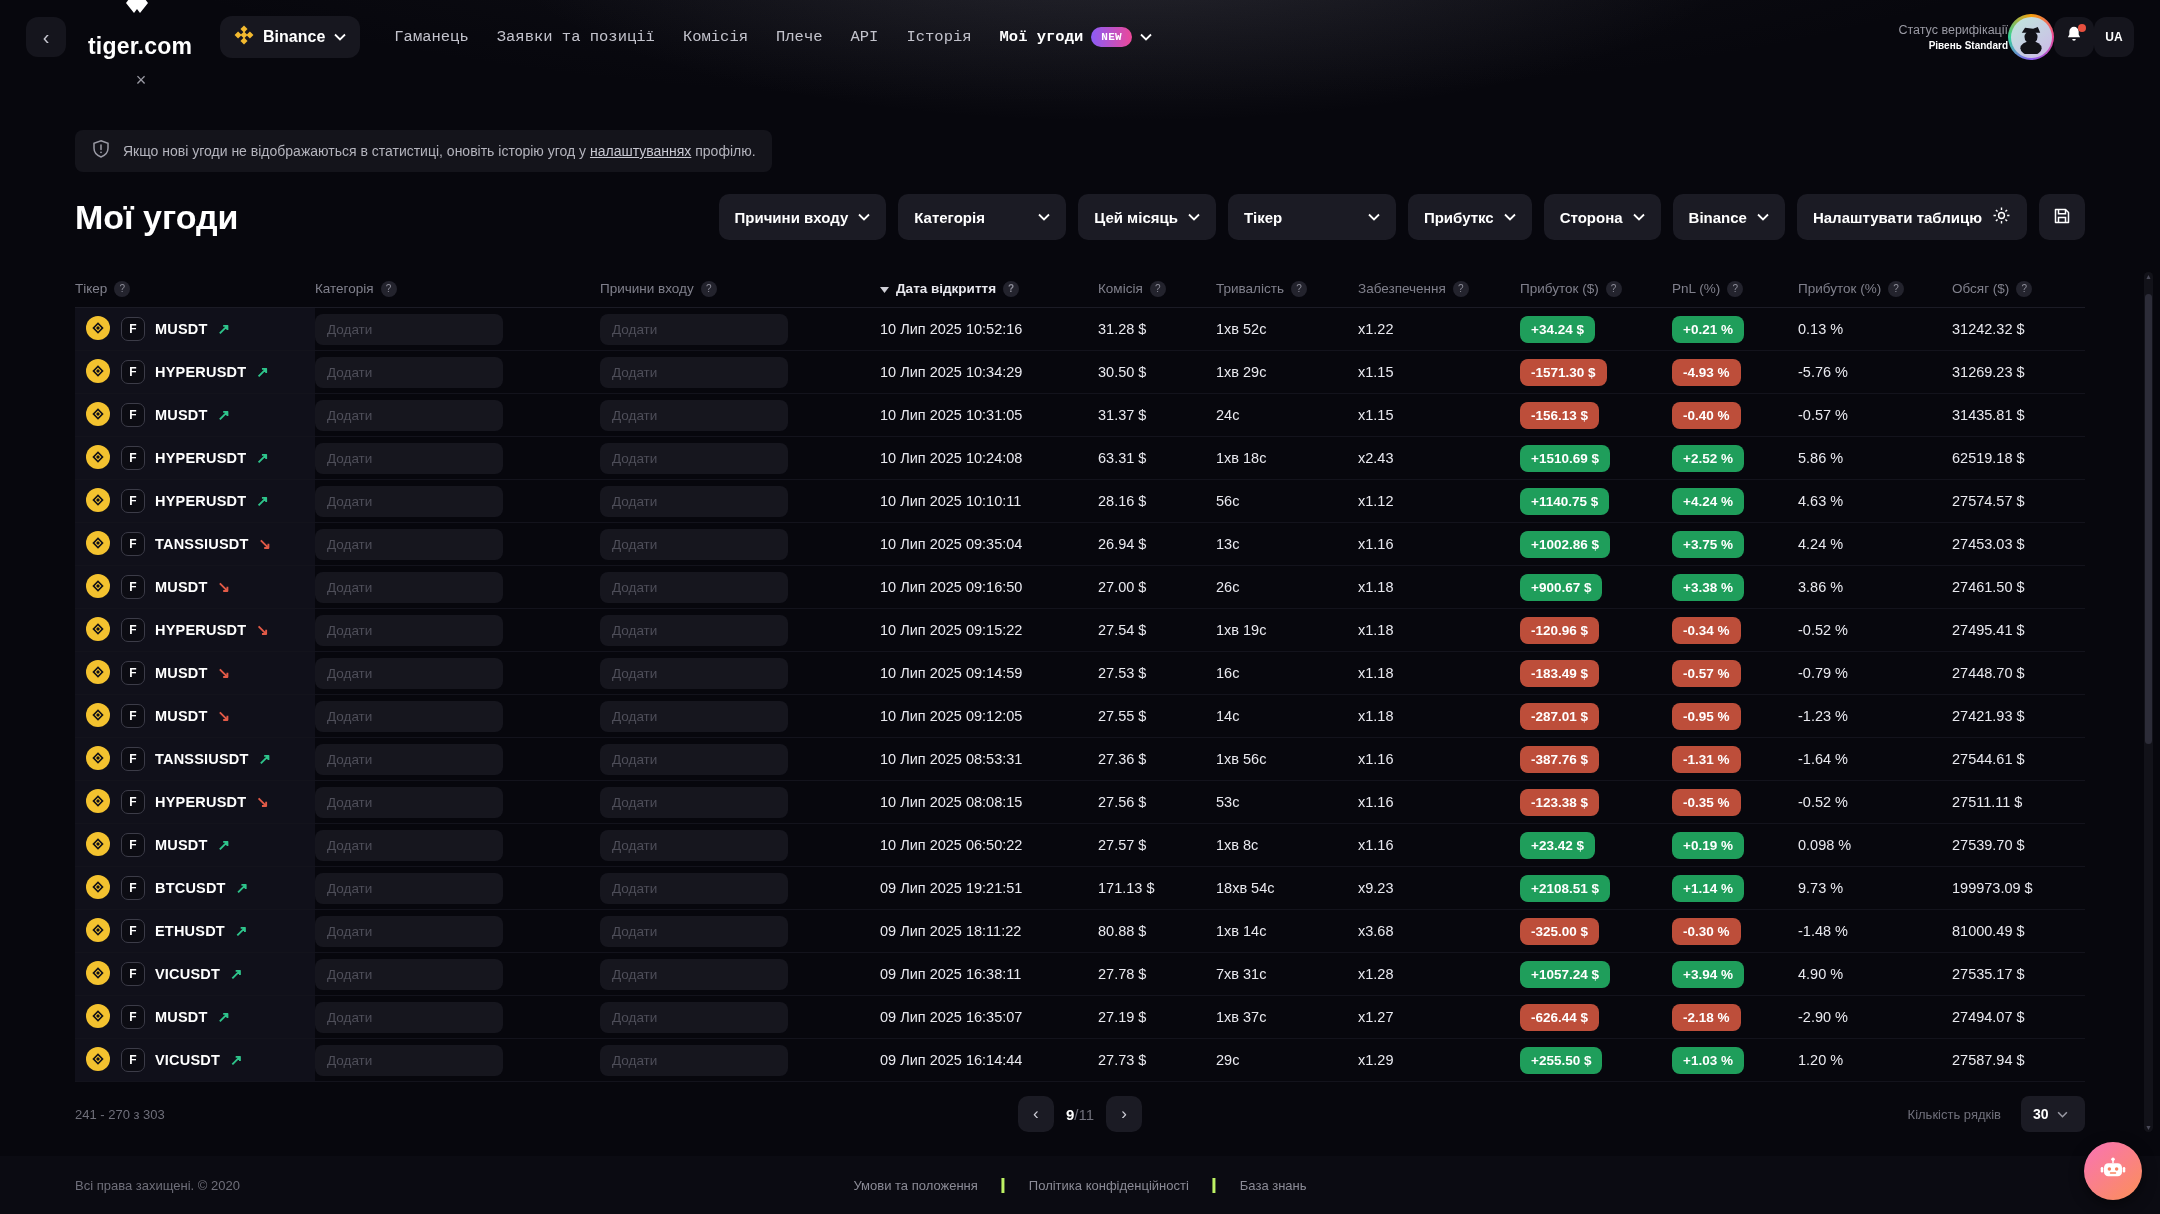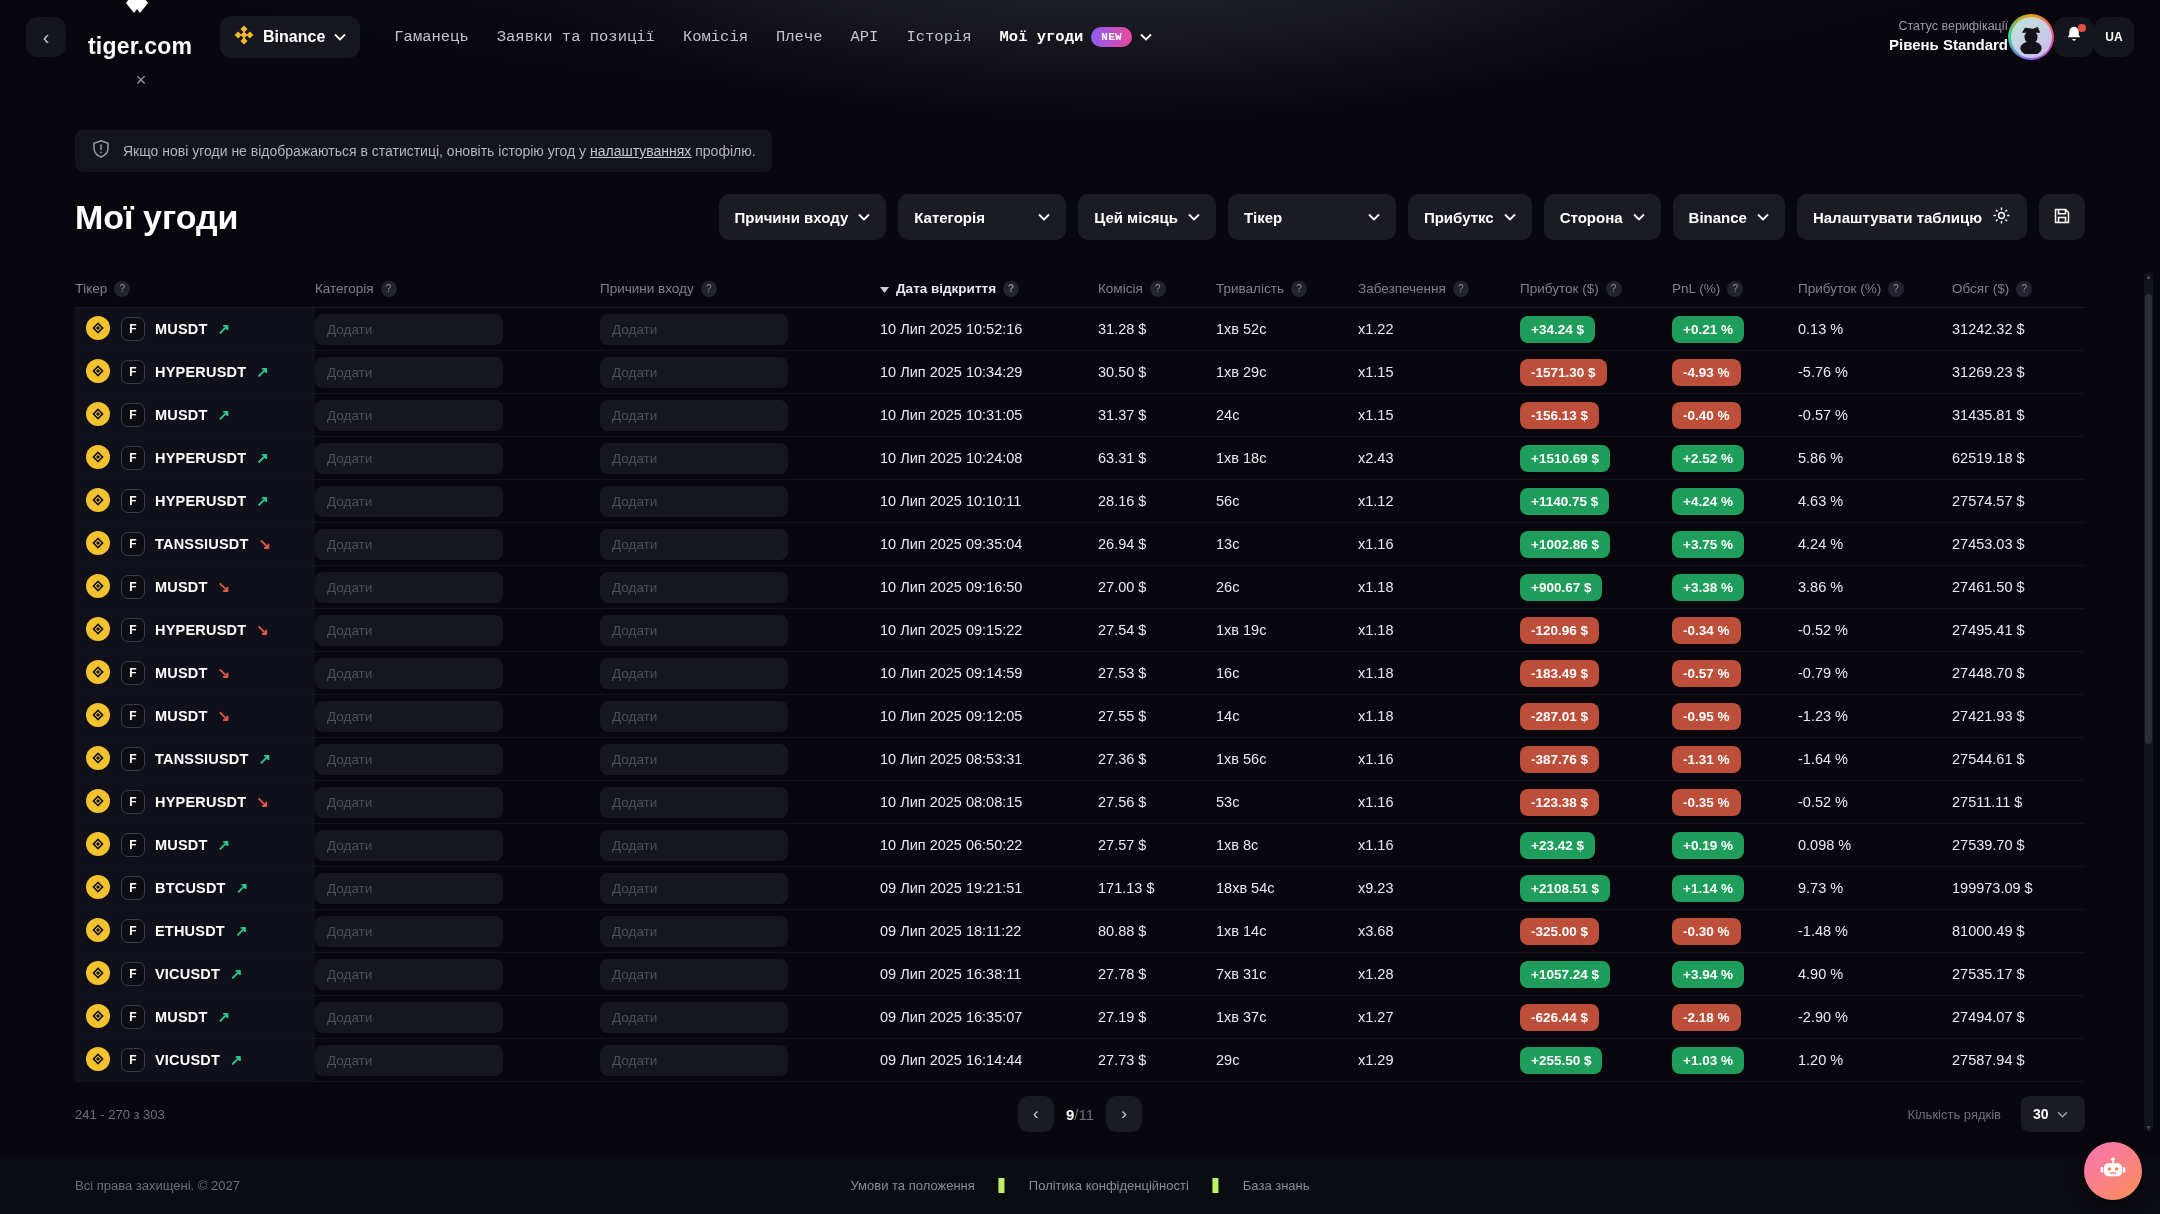--- a/index.html
+++ b/index.html
@@ -27,21 +27,21 @@
   .brand-close { color:#9a9aa4; font-size:18px; margin-left:2px; cursor:pointer; }
   .exchange-pill { display:flex; align-items:center; gap:9px; background:#17171f; border-radius:12px; padding:9px 14px; margin-left:12px; cursor:pointer; }
   .exchange-pill .xlabel { font-weight:700; font-size:16px; color:#fff; }
   .mainnav { display:flex; align-items:center; gap:28px; margin-left:18px; }
   .navitem { font-size:15.5px; color:#c3c3cc; cursor:pointer; white-space:nowrap;font-family:Liberation Mono, monospace; }
   .navitem.active { color:#fff; font-weight:700; display:flex; align-items:center; gap:8px; }
   .new-badge { background:linear-gradient(90deg,#8b5cf6,#ec4899); color:#fff; font-size:11px; font-weight:700; padding:4px 10px; border-radius:999px; letter-spacing:0.3px; }
   .top-right { margin-left:auto; display:flex; align-items:center; }
   .verif { text-align:right; line-height:1.35; }
   .verif .v1 { font-size:12.5px; color:#9a9aa4; }
-  .verif .v2 { font-size:15px; color:#fff; font-weight:600; }
+  .verif .v2 { font-size:10px; color:#fff; font-weight:600; }
   .avatar { width:46px; height:46px; border-radius:50%; padding:2.5px; background:conic-gradient(#f59e0b,#ec4899,#8b5cf6,#34d399,#f59e0b); cursor:pointer; }
   .avatar-inner { width:100%; height:100%; border-radius:50%; background:linear-gradient(140deg,#bfe8dc,#cdb8e8); display:flex; align-items:center; justify-content:center; overflow:hidden; }
   .bellbtn { position:relative; }
   .bell-dot { position:absolute; top:7px; right:8px; width:8px; height:8px; border-radius:50%; background:#e8503f; }
   .langbtn { font-size:12px; font-weight:700; color:#fff; }
 
   
   .notice { margin:56px 0 0 75px; width:fit-content; display:flex; align-items:center; gap:12px; background:#14141b; border-radius:8px; padding:9px 16px; position:relative; z-index:2; }
   .notice-text { font-size:14px; color:#b4b4bd; }
   .notice-text a { color:#c8c8d2; text-decoration:underline; cursor:pointer; }
@@ -89,21 +89,21 @@
   .pagetotal { color:#6f6f7a; font-weight:400; }
   .rowsper { display:flex; align-items:center; gap:20px; justify-self:end; }
   .rowsper .rlabel { font-size:13px; color:#6f6f7a; }
   .rows-select { height:36px; min-width:64px; background:#1b1b24; border-radius:8px; display:flex; align-items:center; gap:8px; padding:0 12px; font-size:14px; font-weight:700; color:#fff; cursor:pointer; }
 
   
   .footer { margin-top:auto; height:58px; background:#0b0b12; display:flex; align-items:center; padding:0 75px; position:relative; z-index:2; }
   .copyright { font-size:13px; color:#6f6f7a; }
   .flinks { position:absolute; left:50%; transform:translateX(-50%); display:flex; align-items:center; }
   .flink { font-size:13px; color:#8b8b96; padding:0 24px; cursor:pointer; white-space:nowrap; }
-  .flink + .flink { border-left:6px solid #bef264; }
+  .flink + .flink { border-left:3px solid #bef264; }
   .helper { margin-left:auto; display:flex; align-items:center; gap:9px; background:#14141b; border-radius:10px; padding:10px 16px; margin-right:90px; }
   .helper .htext { font-size:14px; color:#8b8b96; }
   .helper .hemail { font-size:14px; color:#c9c9d2; }
   .chatbot { position:absolute; right:18px; bottom:14px; width:58px; height:58px; border-radius:50%; background:linear-gradient(140deg,#f973b6 0%,#fb8f57 100%); display:flex; align-items:center; justify-content:center; cursor:pointer; box-shadow:0 4px 14px rgba(0,0,0,0.5); z-index:5; }
 
   
   .vscroll { position:absolute; right:7px; top:272px; width:9px; height:860px; border-radius:5px; background:#121219; z-index:3; }
   .vthumb { position:absolute; top:22px; left:1px; width:7px; height:450px; border-radius:4px; background:#2c2c38; cursor:pointer; }
   .varr { position:absolute; left:0; width:9px; text-align:center; font-size:7px; color:#4a4a58; }
 </style>
@@ -983,21 +983,21 @@
       <span class="chev">
           <svg width="11" height="7" viewBox="0 0 12 8">
             <polyline points="1,1.5 6,6.5 11,1.5" stroke="#9a9aa4" stroke-width="1.8" fill="none"></polyline>
           </svg>
         </span>
     </div>
   </div>
 </div>
 
 <div class="footer">
-  <span class="copyright">Всі права захищені. © 2027</span>
+  <span class="copyright">Всі права захищені. © 2020</span>
   <div class="flinks">
     <span class="flink">Умови та положення</span>
     <span class="flink">Політика конфіденційності</span>
     <span class="flink">База знань</span>
   </div>
 </div>
 
 <div class="chatbot">
   <span>
     <svg width="30" height="30" viewBox="0 0 24 24" fill="#fff">

